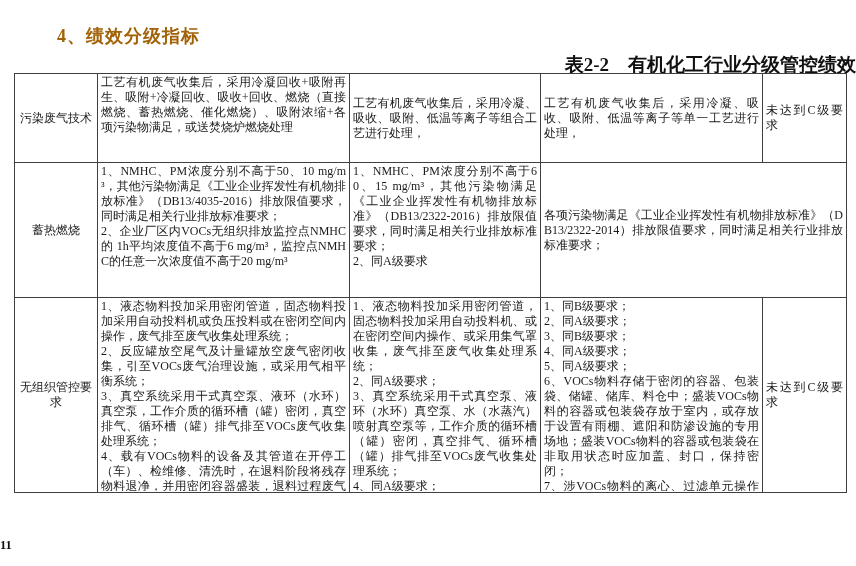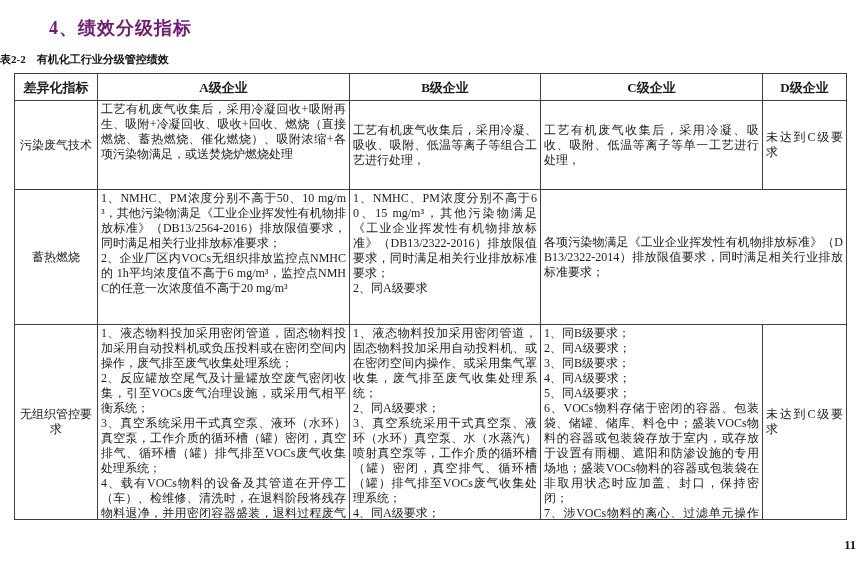--- a/index.html
+++ b/index.html
@@ -9,33 +9,33 @@
     height: 566px;
     background: #ffffff;
     font-family: "Liberation Serif", serif;
     color: #1a1a1a;
     overflow: hidden;
   }
   .heading {
     position: absolute;
     left: 49px;
     top: 16px;
-    margin: 0;
+    margin: 8px;
     font-size: 18px;
     font-weight: bold;
     letter-spacing: 1px;
-    color: #701a75;
+    color: #a16207;
   }
   .tbl-caption {
     position: absolute;
     top: 52px;
     left: 0;
     width: 856px;
-    text-align: left;
-    font-size: 11px;
+    text-align: right;
+    font-size: 19px;
     font-weight: bold;
     color: #111;
   }
   table.grading {
     position: absolute;
     left: 14px;
     top: 73px;
     width: 832px;
     border-collapse: collapse;
     table-layout: fixed;
@@ -72,21 +72,21 @@
   .grading tr.r2 td { height: 114px; }
   .clip {
     height: 192px;
     overflow: hidden;
   }
   .pagenum {
     position: absolute;
     top: 538px;
     left: 0;
     width: 856px;
-    text-align: right;
+    text-align: left;
     font-size: 12.5px;
     font-weight: bold;
     color: #111;
   }
 </style>
 </head>
 <body>
 
 <div class="page">
 
@@ -96,39 +96,32 @@
 
   <table class="grading">
     <colgroup>
       <col style="width:83px">
       <col style="width:252px">
       <col style="width:191px">
       <col style="width:222px">
       <col style="width:84px">
     </colgroup>
     <tbody>
-      <tr>
-        <th>差异化指标</th>
-        <th>A级企业</th>
-        <th>B级企业</th>
-        <th>C级企业</th>
-        <th>D级企业</th>
-      </tr>
 
       <tr class="r1">
         <td class="lbl">污染废气技术</td>
         <td>工艺有机废气收集后，采用冷凝回收+吸附再生、吸附+冷凝回收、吸收+回收、燃烧（直接燃烧、蓄热燃烧、催化燃烧）、吸附浓缩+各项污染物满足，或送焚烧炉燃烧处理</td>
         <td class="vmid">工艺有机废气收集后，采用冷凝、吸收、吸附、低温等离子等组合工艺进行处理，</td>
         <td class="vmid">工艺有机废气收集后，采用冷凝、吸收、吸附、低温等离子等单一工艺进行处理，</td>
         <td class="vmid">未达到C级要求</td>
       </tr>
 
       <tr class="r2">
         <td class="lbl">蓄热燃烧</td>
-        <td>1、NMHC、PM浓度分别不高于50、10 mg/m³，其他污染物满足《工业企业挥发性有机物排放标准》（DB13/2564-2016）排放限值要求，同时满足相关行业排放标准要求；
+        <td>1、NMHC、PM浓度分别不高于50、10 mg/m³，其他污染物满足《工业企业挥发性有机物排放标准》（DB13/4035-2016）排放限值要求，同时满足相关行业排放标准要求；
 2、企业厂区内VOCs无组织排放监控点NMHC的 1h平均浓度值不高于6 mg/m³，监控点NMHC的任意一次浓度值不高于20 mg/m³</td>
         <td>1、NMHC、PM浓度分别不高于60、15 mg/m³，其他污染物满足《工业企业挥发性有机物排放标准》（DB13/2322-2016）排放限值要求，同时满足相关行业排放标准要求；
 2、同A级要求</td>
         <td class="vmid" colspan="2">各项污染物满足《工业企业挥发性有机物排放标准》（DB13/2322-2014）排放限值要求，同时满足相关行业排放标准要求；</td>
       </tr>
 
       <tr class="r3">
         <td class="lbl">无组织管控要求</td>
         <td><div class="clip">1、液态物料投加采用密闭管道，固态物料投加采用自动投料机或负压投料或在密闭空间内操作，废气排至废气收集处理系统；
 2、反应罐放空尾气及计量罐放空废气密闭收集，引至VOCs废气治理设施，或采用气相平衡系统；

